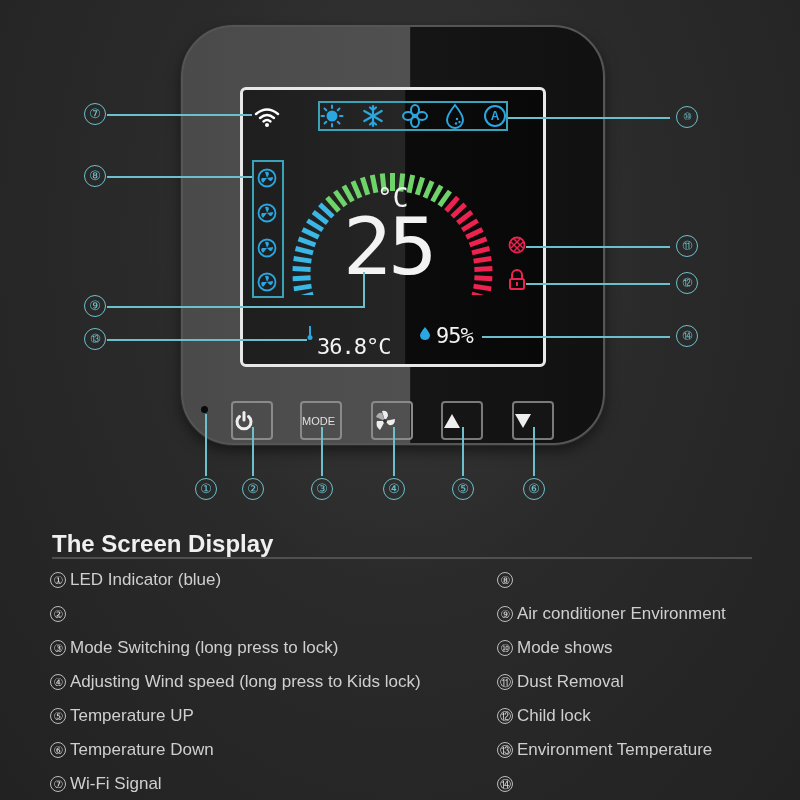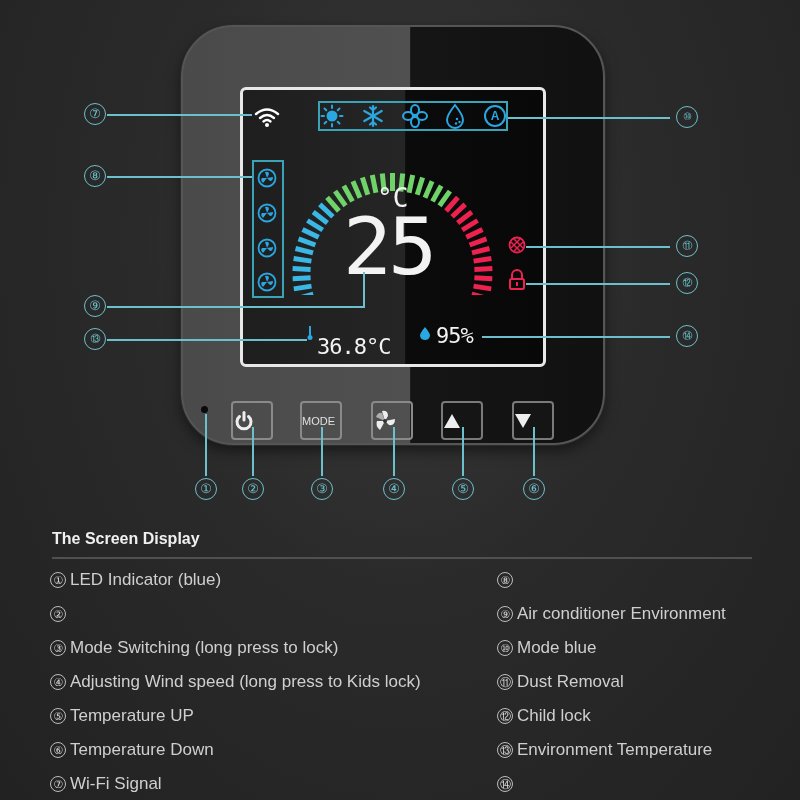--- a/index.html
+++ b/index.html
@@ -17,21 +17,21 @@
   .icon{position:absolute;}
   .btn{position:absolute;top:401px;width:42px;height:39px;border:2px solid #8a8a8a;border-radius:4px;box-sizing:border-box;display:flex;align-items:center;color:#ddd;}
   .btn.dark{border-color:#7a7a7a;background:#151515;}
   .btn-label{font-family:"Liberation Sans",sans-serif;font-size:11px;color:#e0e0e0;}
   .led{position:absolute;left:201px;top:406px;width:7px;height:7px;border-radius:50%;background:#0a0a0a;}
   .seg{position:absolute;color:#f3f3f3;font-family:"DejaVu Sans Mono","Liberation Mono",monospace;}
   .big-temp{left:345px;top:208px;font-size:78px;line-height:1;letter-spacing:-4px;font-weight:300;transform:scaleX(1.05);}
   .unit-c{left:377px;top:185px;font-size:26px;line-height:1;}
   .env-temp{left:317px;top:334px;font-size:22px;letter-spacing:-1px;}
   .env-hum{left:436px;top:323px;font-size:22px;letter-spacing:-1px;}
-  h2.section{position:absolute;left:52px;top:530px;margin:0;font-size:16px;font-weight:bold;color:#f0f0f0;font-family:"Liberation Sans",sans-serif;}
+  h2.section{position:absolute;left:52px;top:530px;margin:0;font-size:24px;font-weight:bold;color:#f0f0f0;font-family:"Liberation Sans",sans-serif;}
   .divider{position:absolute;left:52px;top:557px;width:700px;height:2px;background:#505050;}
   .legend{position:absolute;list-style:none;margin:0;padding:0;font-family:"Liberation Sans",sans-serif;font-size:17px;color:#cfcfcf;}
   .legend li{height:34px;line-height:34px;display:flex;align-items:center;white-space:nowrap;}
   .legend .ln{display:inline-block;width:16px;height:16px;border:1.4px solid #bdbdbd;border-radius:50%;box-sizing:border-box;font-size:11px;line-height:14px;text-align:center;margin-right:4px;color:#d8d8d8;letter-spacing:-1px;}
 </style>
 </head>
 <body>
 
 <div class="bg"></div>
 
@@ -291,21 +291,21 @@
 <ul class="legend" style="left:497px;top:563px;">
   <li>
       <span class="ln">⑧</span>
     </li>
   <li>
       <span class="ln">⑨</span>
       <span>Air conditioner Environment</span>
     </li>
   <li>
       <span class="ln">⑩</span>
-      <span>Mode blue</span>
+      <span>Mode shows</span>
     </li>
   <li>
       <span class="ln">⑪</span>
       <span>Dust Removal</span>
     </li>
   <li>
       <span class="ln">⑫</span>
       <span>Child lock</span>
     </li>
   <li>

